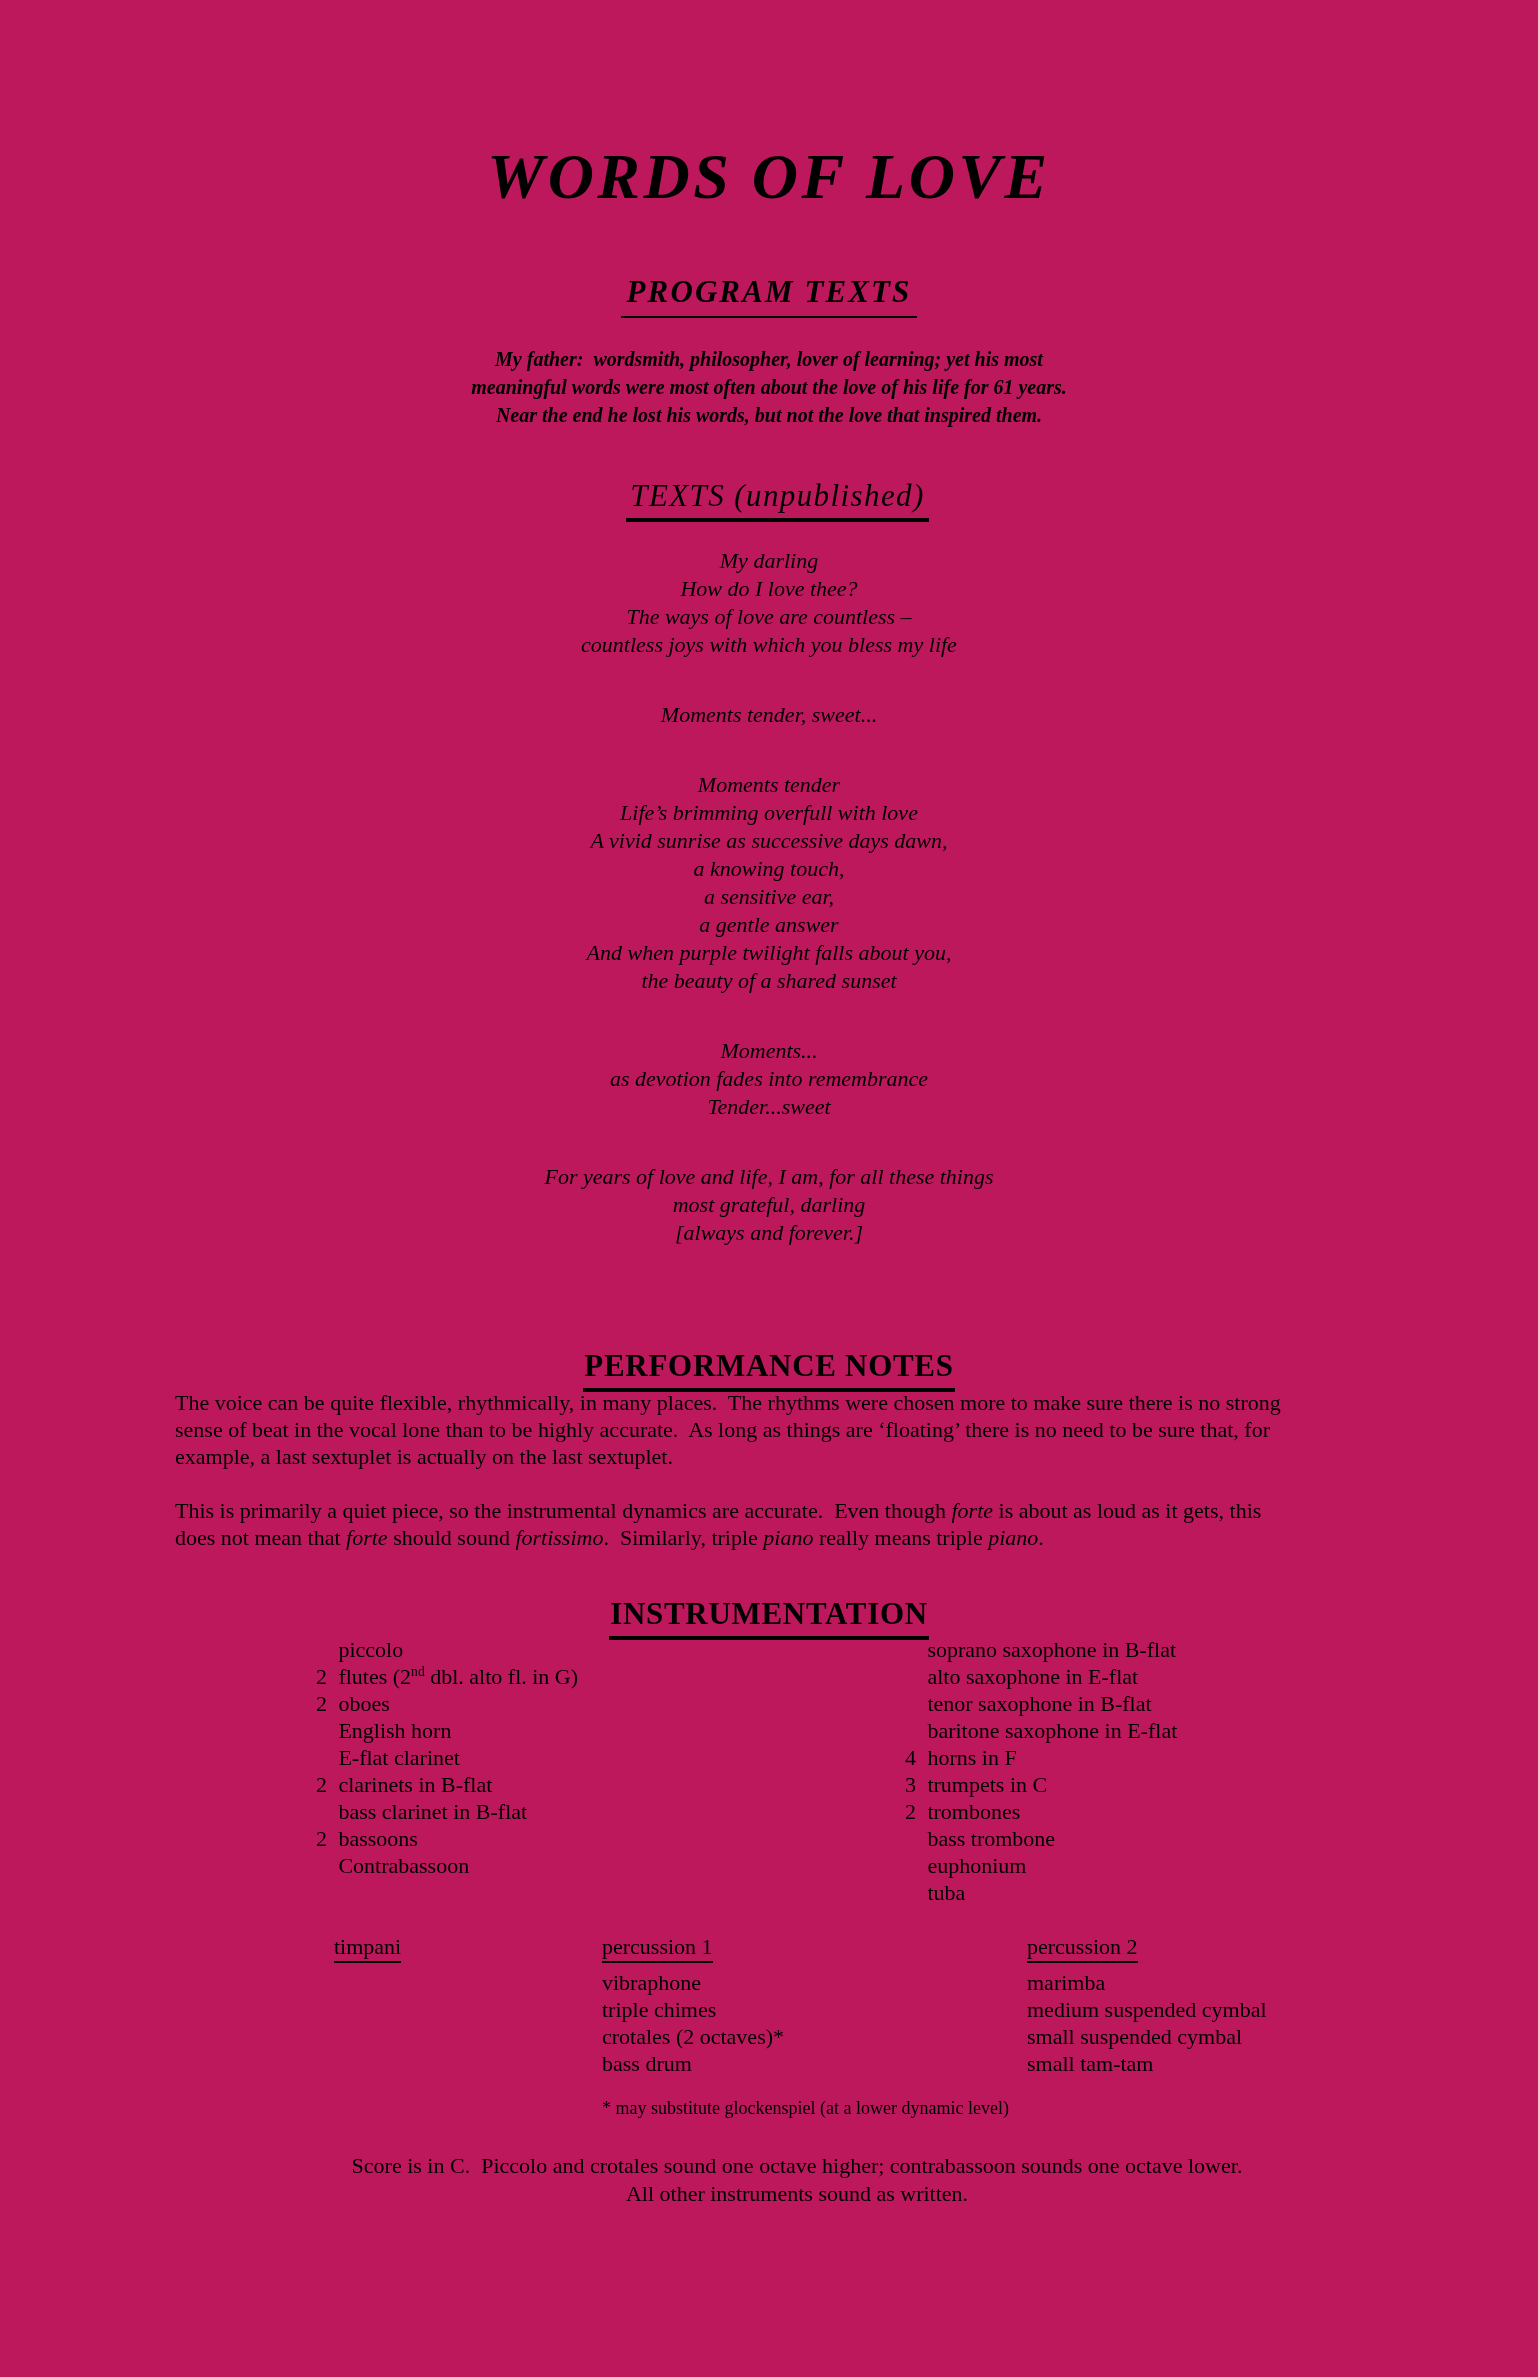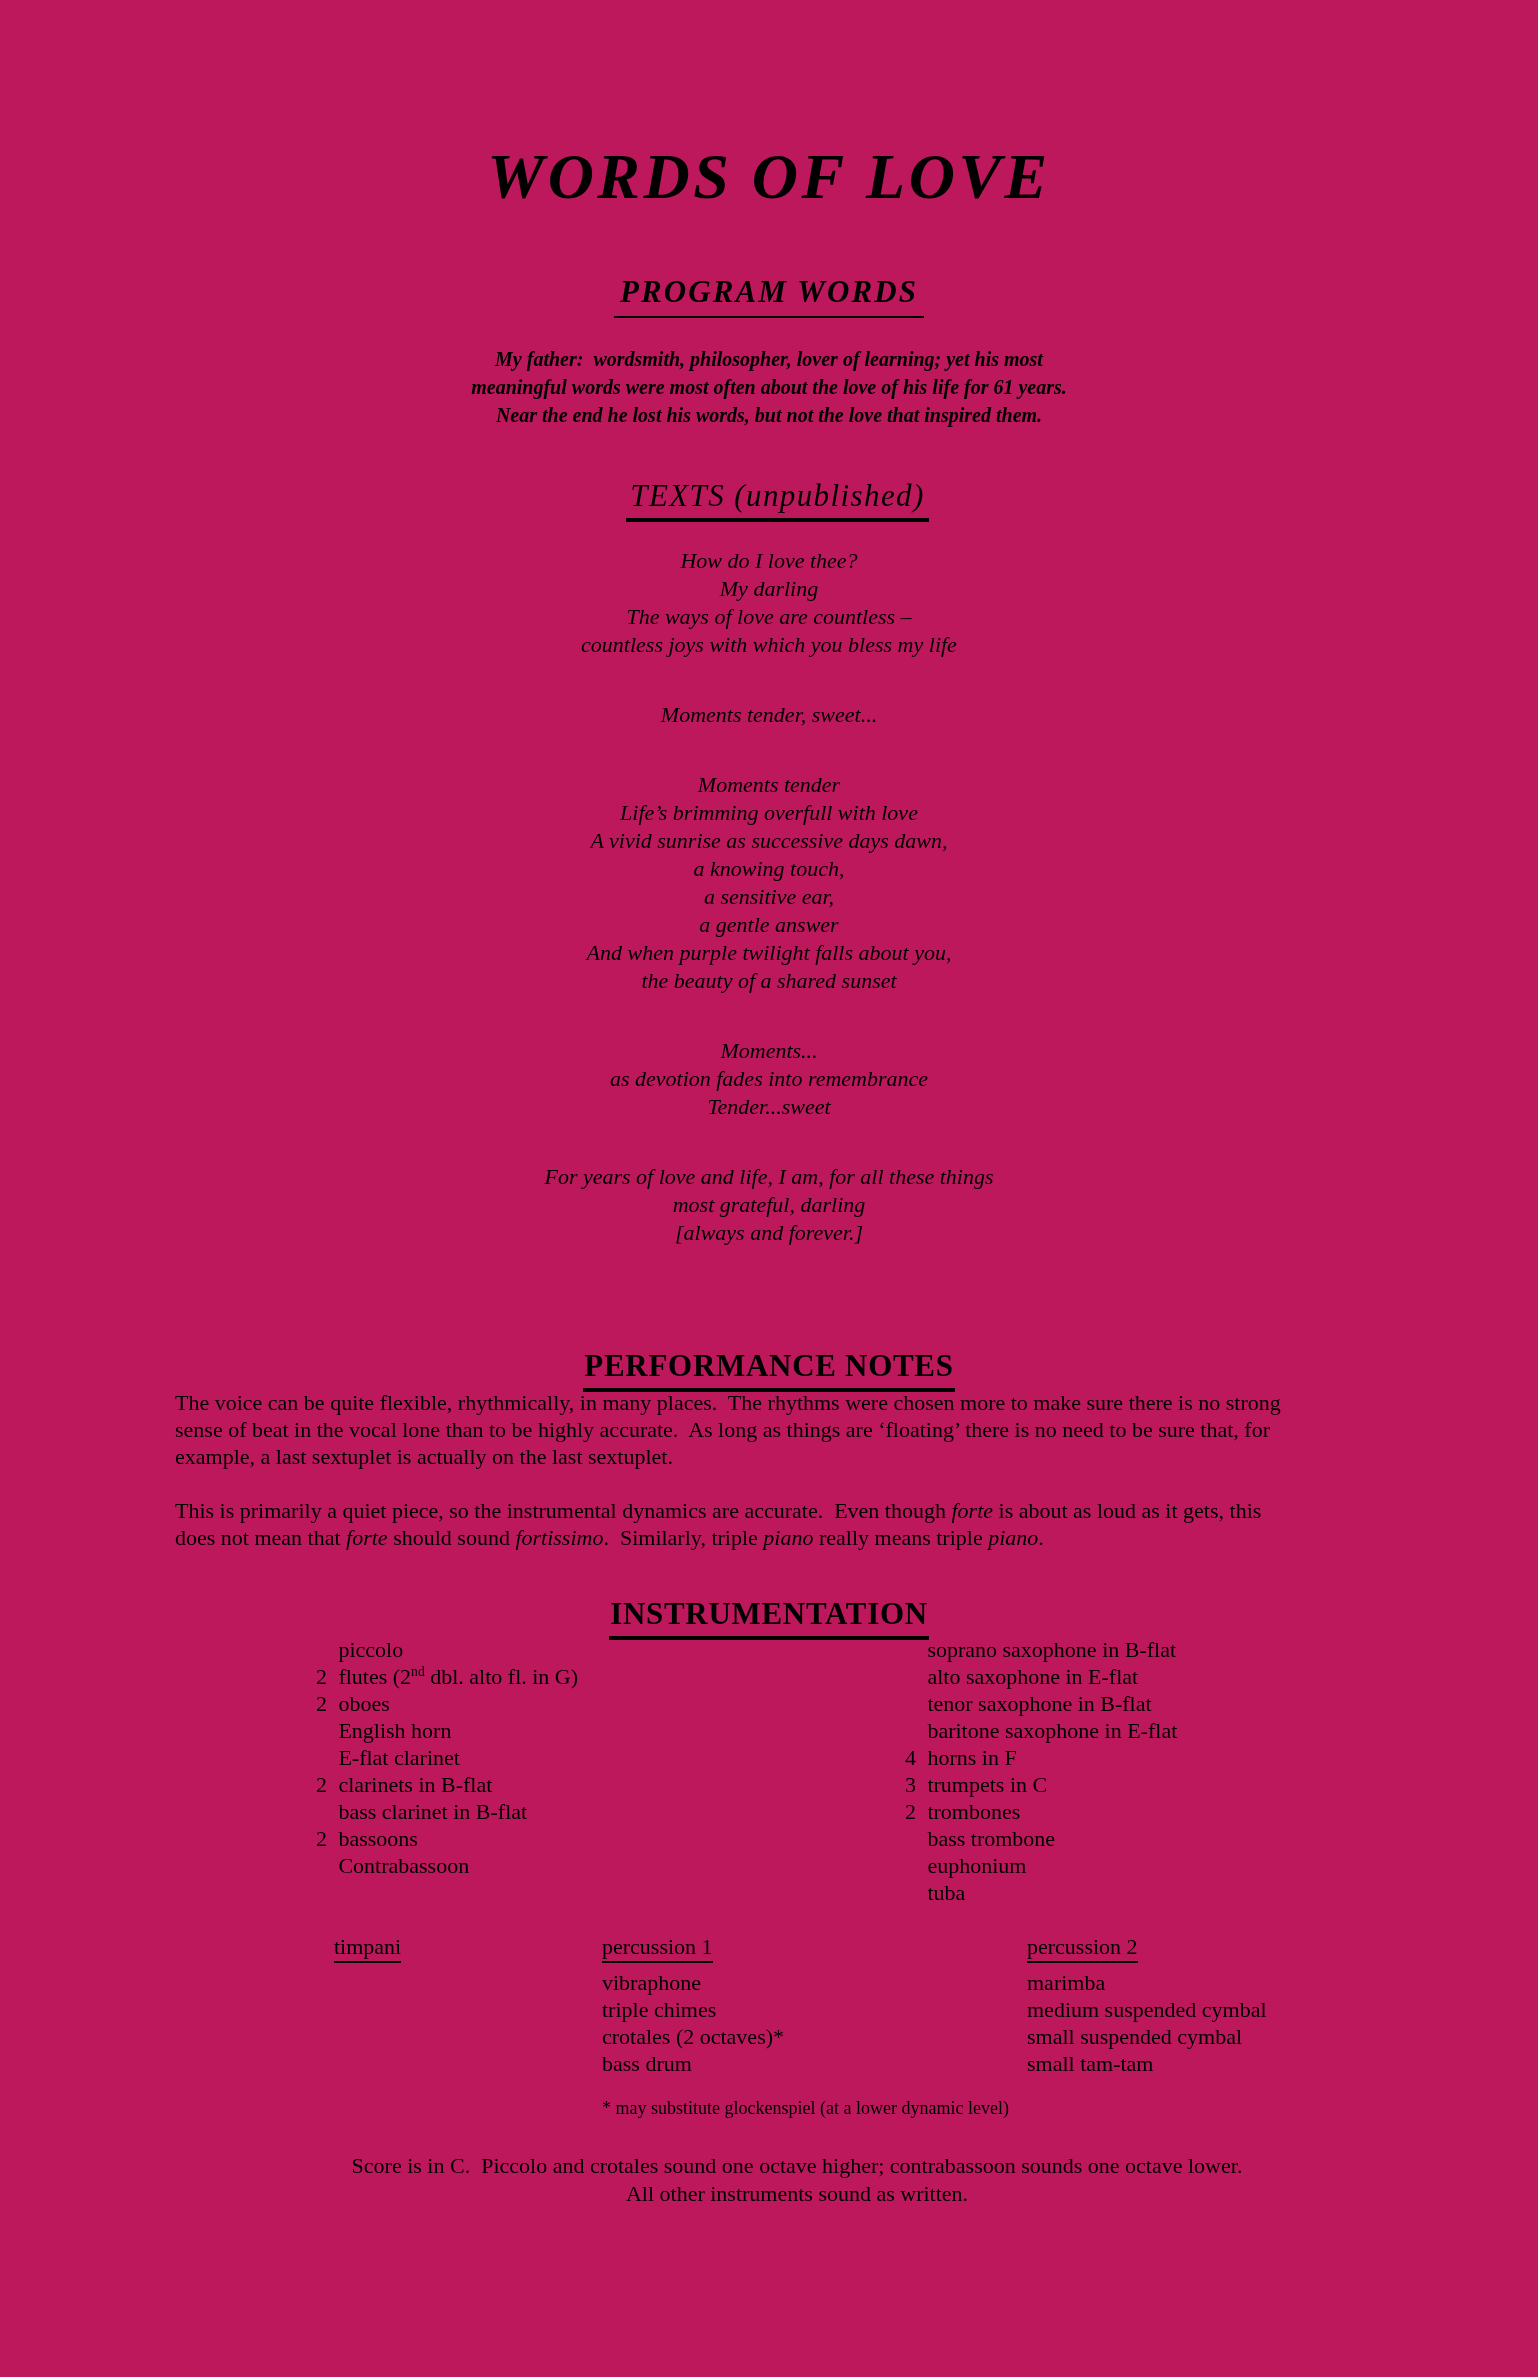--- a/index.html
+++ b/index.html
@@ -117,33 +117,33 @@
   }
 </style>
 </head>
 <body>
 
 <div class="page">
 
   <div class="abs center-row title">WORDS OF LOVE</div>
 
   <div class="abs center-row program-heading">
-    <span class="hd">PROGRAM WORDS</span>
+    <span class="hd">PROGRAM TEXTS</span>
   </div>
 
   <div class="abs dedication"><div class="line">My father:  wordsmith, philosopher, lover of learning; yet his most</div><div class="line">meaningful words were most often about the love of his life for 61 years.</div><div class="line">Near the end he lost his words, but not the love that inspired them.</div></div>
 
   <div class="abs center-row texts-heading">
     <span class="hd">TEXTS (unpublished)</span>
   </div>
 
   <div class="abs stanzas">
       <div class="stanza">
+        <div class="line">My darling</div>
         <div class="line">How do I love thee?</div>
-        <div class="line">My darling</div>
         <div class="line">The ways of love are countless –</div>
         <div class="line">countless joys with which you bless my life</div>
       </div>
       <div class="stanza">
         <div class="line">Moments tender, sweet...</div>
       </div>
       <div class="stanza">
         <div class="line">Moments tender</div>
         <div class="line">Life’s brimming overfull with love</div>
         <div class="line">A vivid sunrise as successive days dawn,</div>

